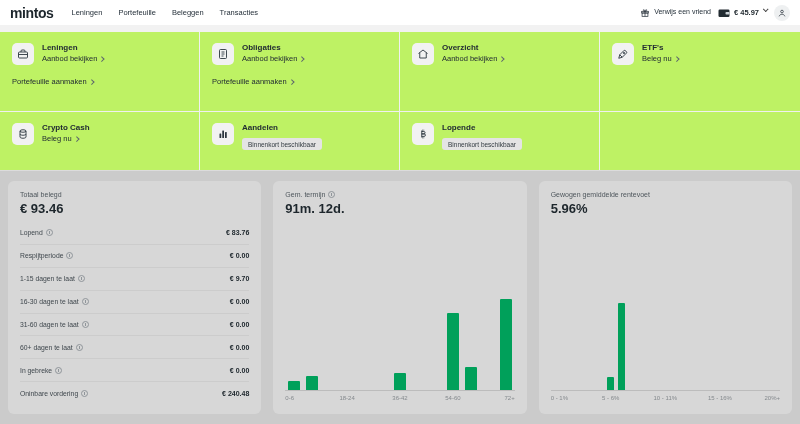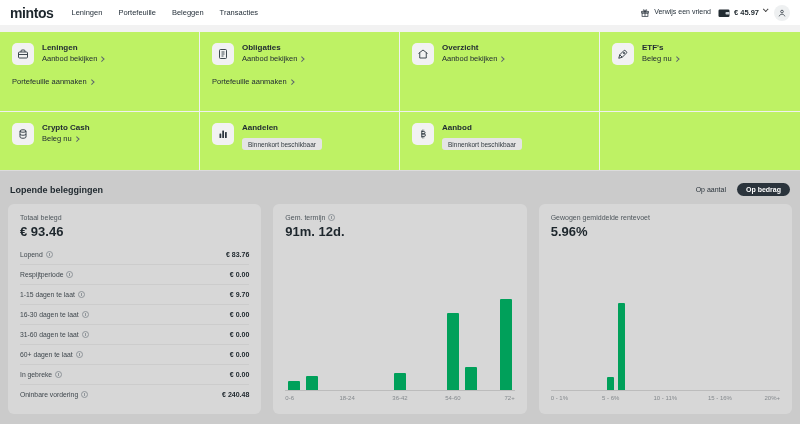--- a/index.html
+++ b/index.html
@@ -225,37 +225,30 @@
 
     <div class="pcell">
       <div class="pcell-top">
         <div class="picon">
           <svg width="12" height="12" viewBox="0 0 24 24" fill="none" stroke="#2b353e" stroke-width="1.8">
               <path d="M9.5 5v14M9.5 7h4.2a2.4 2.4 0 0 1 0 4.8H9.5M9.5 11.8h4.8a2.5 2.5 0 0 1 0 5H9.5"></path>
               <path d="M11 3.5V5M13.5 3.5V5M11 19v1.5M13.5 19v1.5"></path>
             </svg>
         </div>
         <div class="ptext">
-          <div class="ptitle">Aanbod</div>
+          <div class="ptitle">Lopende</div>
           <span class="badge">Binnenkort beschikbaar</span>
         </div>
       </div>
     </div>
 
     <div class="pcell"></div>
   </section>
 
   <section class="holdings">
-    <div class="holdings-header">
-      <div class="holdings-title">Lopende beleggingen</div>
-      <div class="toggle">
-        <span class="toggle-opt">Op aantal</span>
-        <span class="toggle-opt active">Op bedrag</span>
-      </div>
-    </div>
 
     <div class="cards">
 
       <div class="card">
         <div class="c-label">Totaal belegd</div>
         <div class="c-value">€ 93.46</div>
         <div class="t-rows">
           <div class="t-row" style="border-top:none;">
             <span class="t-row-label">
                 <span>Lopend</span>

